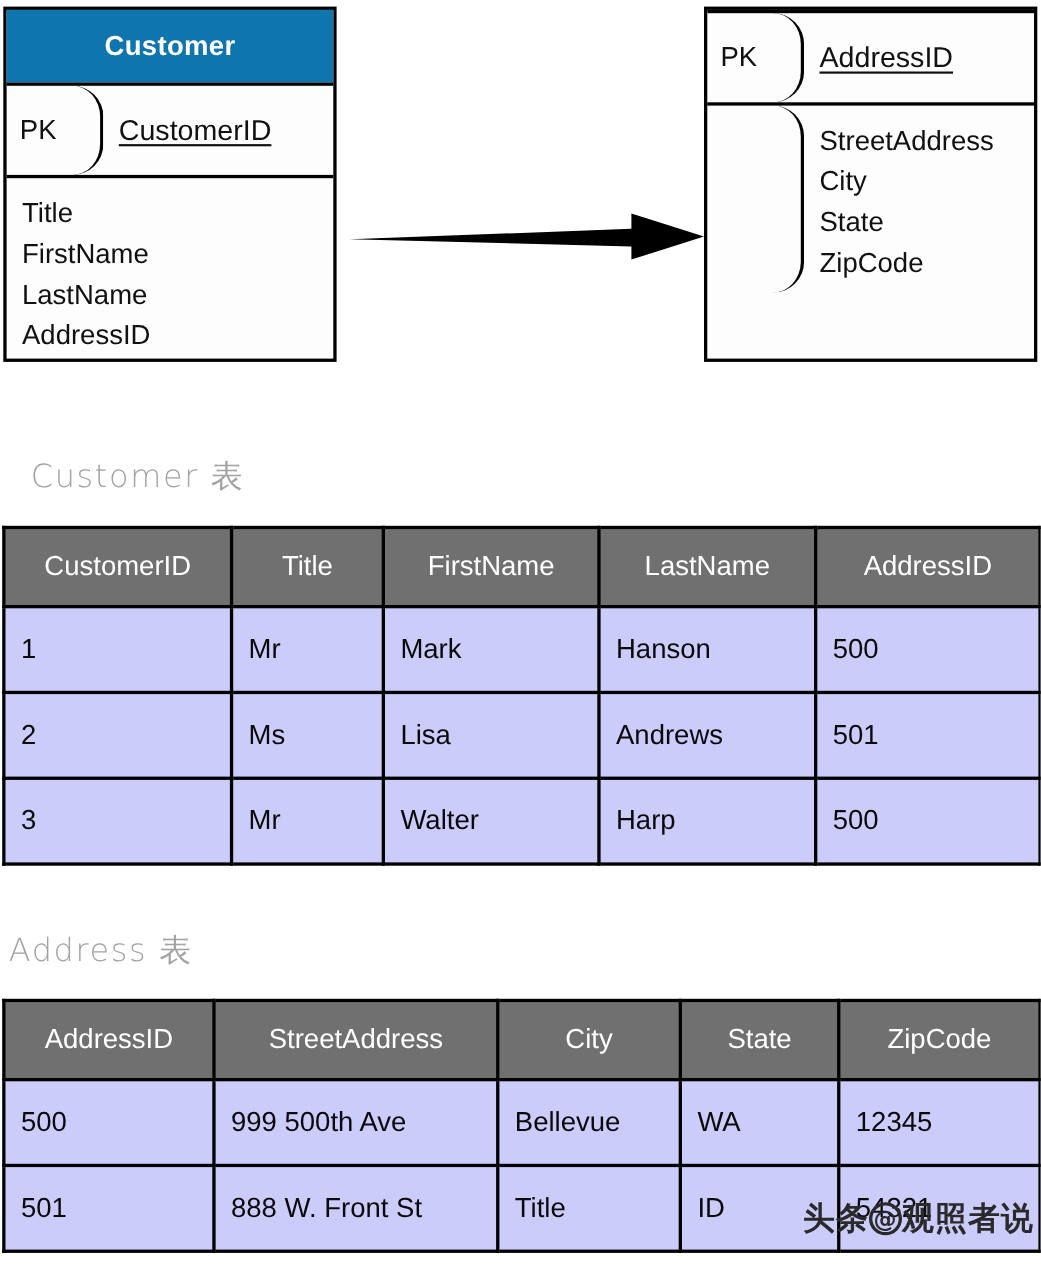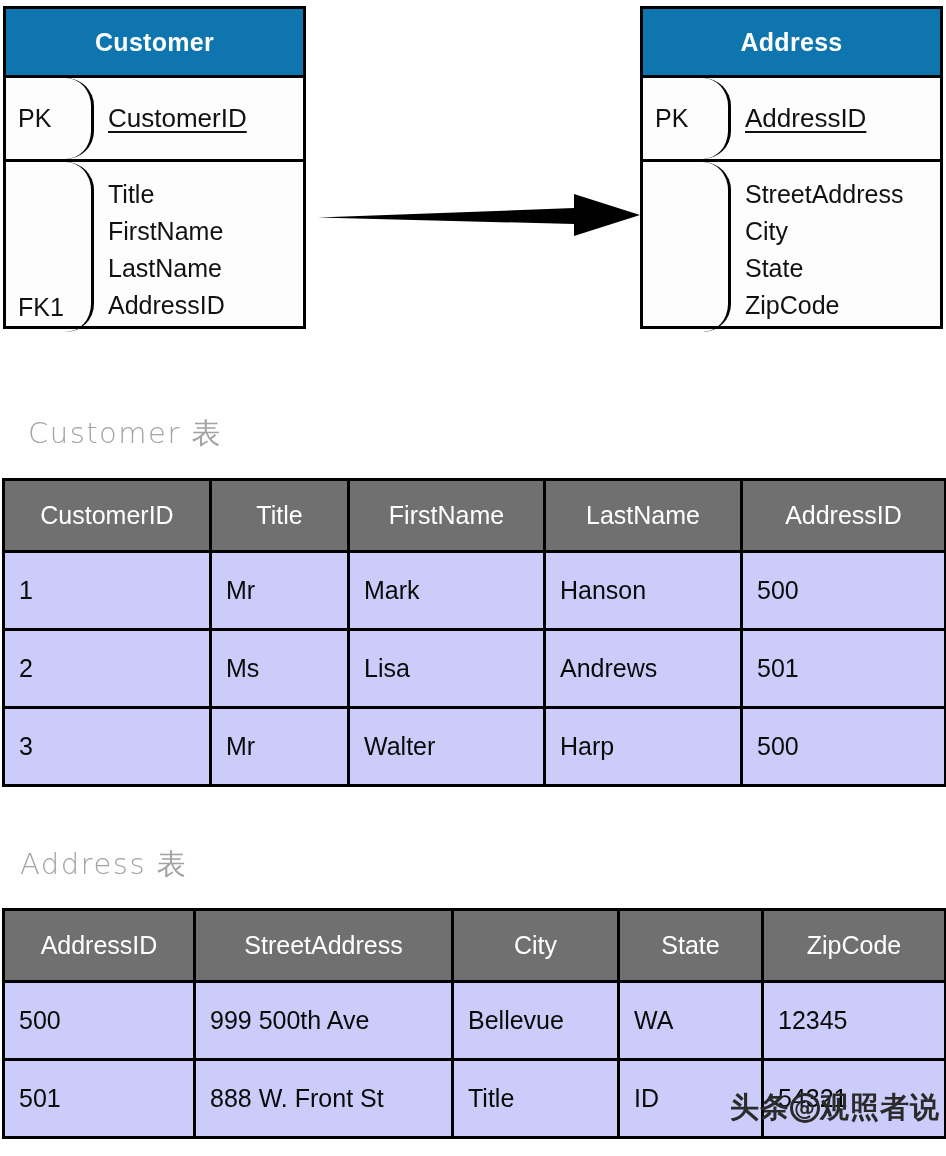--- a/index.html
+++ b/index.html
@@ -106,21 +106,21 @@
   .table-caption {
     position: absolute;
     font-size: 29px;
     color: #a3a3a3;
     font-family: "DejaVu Sans", sans-serif;
     font-weight: 300;
     letter-spacing: 1.5px;
     white-space: nowrap;
   }
   #caption-customer { left: 8px; top: 414px; margin-left: 20px; }
-  #caption-address  { left: 8px; top: 845px; margin-left: 12px; }
+  #caption-address  { left: 8px; top: 845px; }
 
   
   .data-table {
     position: absolute;
     border-collapse: collapse;
     table-layout: fixed;
     border: 3px solid #000000;
   }
   #table-customer { left: 2px; top: 478px; width: 942px; }
   #table-address  { left: 2px; top: 908px; width: 942px; }
@@ -198,32 +198,30 @@
     <div class="entity-header">Customer</div>
     <div class="entity-sep"></div>
     <div class="entity-row pk-row">
       <div class="key-col">PK</div>
       <div class="field-col">
         <span class="pk-field">CustomerID</span>
       </div>
     </div>
     <div class="entity-sep"></div>
     <div class="entity-row attr-row">
-      <div class="key-col">FK1</div>
       <div class="field-col">
         <span class="attr-line">Title</span>
         <span class="attr-line">FirstName</span>
         <span class="attr-line">LastName</span>
         <span class="attr-line">AddressID</span>
       </div>
     </div>
   </div>
 
   <div class="entity" id="entity-address">
-    <div class="entity-header">Address</div>
     <div class="entity-sep"></div>
     <div class="entity-row pk-row">
       <div class="key-col">PK</div>
       <div class="field-col">
         <span class="pk-field">AddressID</span>
       </div>
     </div>
     <div class="entity-sep"></div>
     <div class="entity-row attr-row">
       <div class="key-col"></div>

